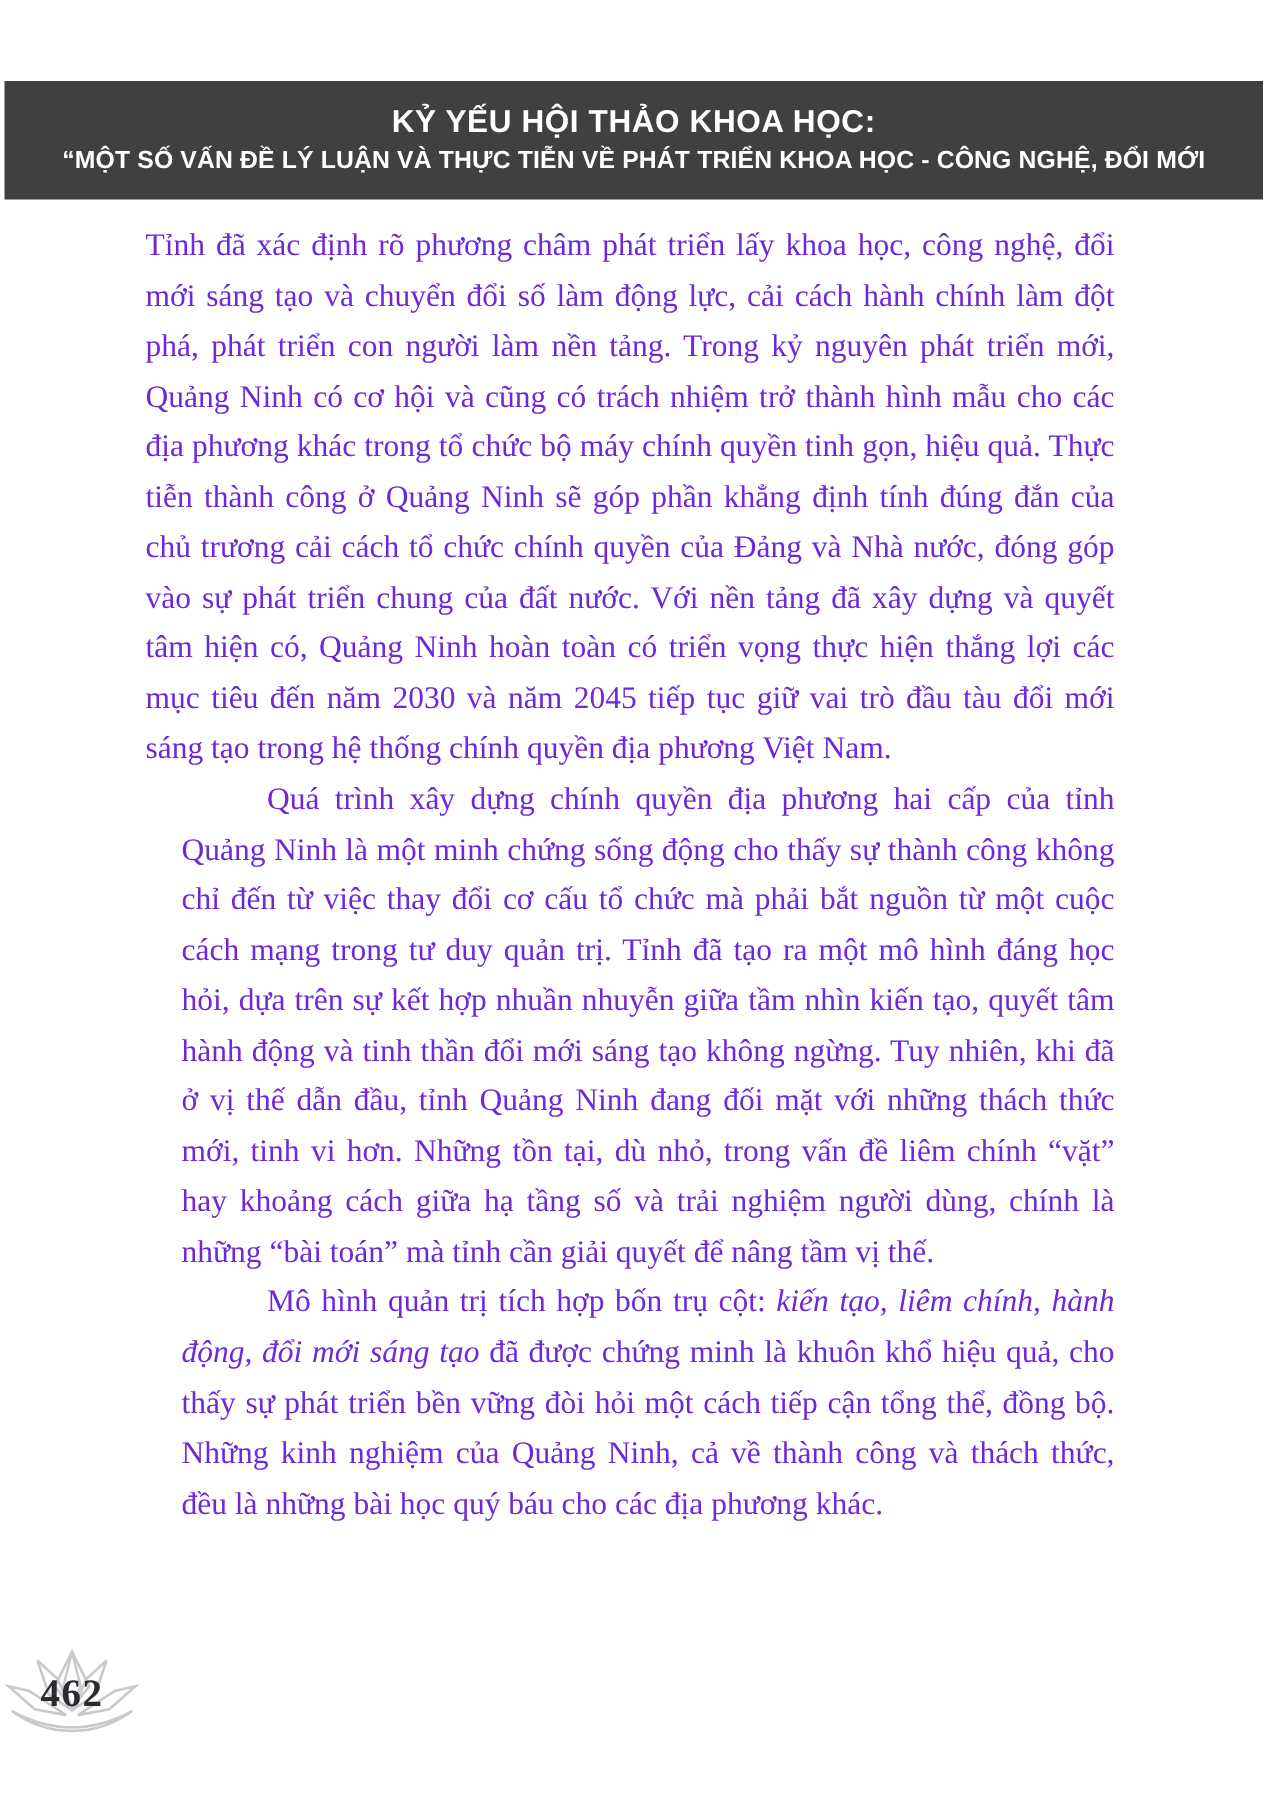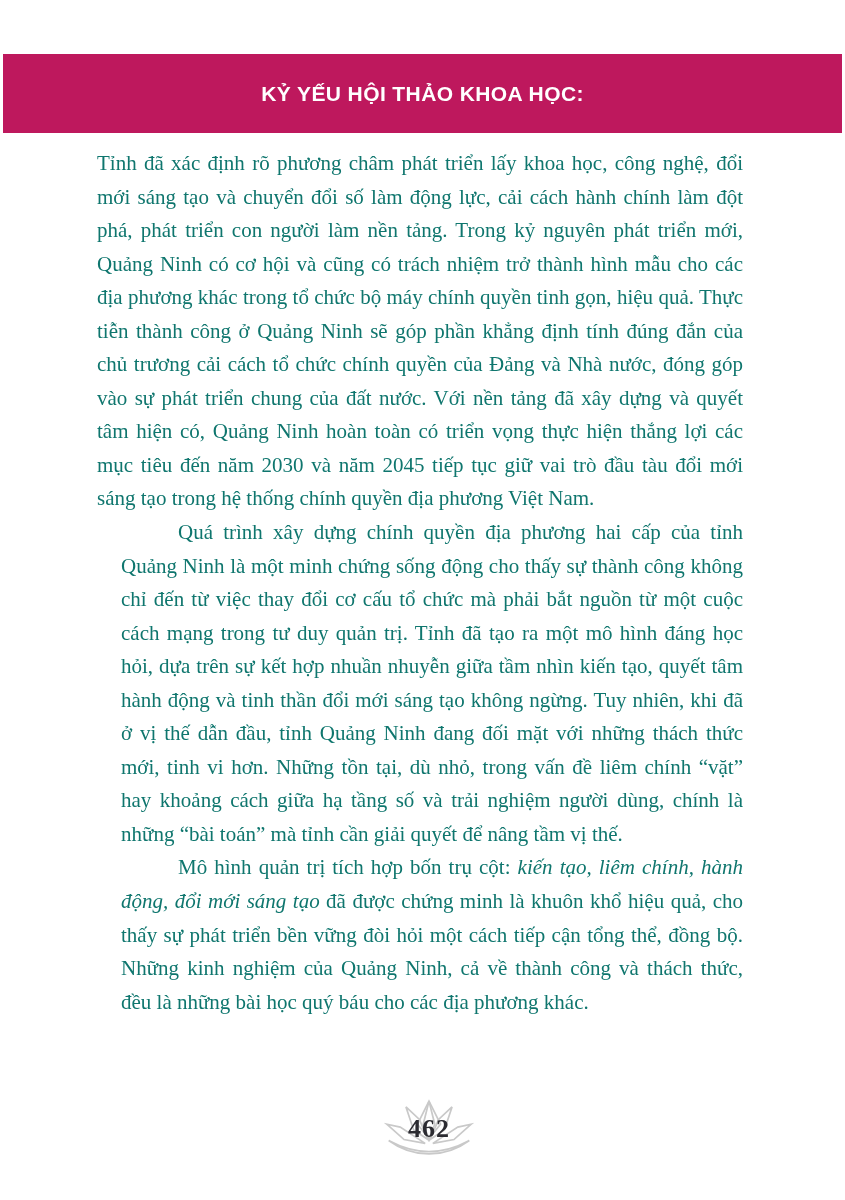--- a/index.html
+++ b/index.html
@@ -10,21 +10,21 @@
     background: #ffffff;
     overflow: hidden;
     font-family: "Liberation Serif", serif;
   }
   .header-band {
     position: absolute;
     left: 3px;
     right: 3px;
     top: 54px;
     height: 79px;
-    background: #be185d;
+    background: #404040;
     color: #ffffff;
     display: flex;
     flex-direction: column;
     align-items: center;
     justify-content: center;
     text-align: center;
     font-family: "Liberation Sans", sans-serif;
     font-weight: 700;
   }
   .header-line1 {
@@ -37,34 +37,33 @@
     line-height: 25px;
     letter-spacing: 0.1px;
   }
   .body-text {
     position: absolute;
     left: 97px;
     top: 147px;
     width: 646px;
     font-size: 21px;
     line-height: 33.55px;
-    color: #0f766e;
+    color: #6d28d9;
     text-align: justify;
   }
   .body-text p { margin: 0; }
   .body-text p.indent { text-indent: 57px; margin-left: 24px; }
   .run-italic { font-style: italic; }
   .footer {
     position: absolute;
-    left: 13px;
+    left: 0;
     right: 0;
     top: 1098px;
     height: 70px;
     display: flex;
-    justify-content: center;
     align-items: flex-start;
   }
   .lotus-wrap {
     position: relative;
     width: 96px;
     height: 62px;
   }
   .lotus-wrap svg {
     position: absolute;
     left: 0;
@@ -83,20 +82,21 @@
     color: #2b2b31;
   }
 </style>
 </head>
 <body>
 
 <div class="page">
 
   <div class="header-band">
     <div class="header-line1">KỶ YẾU HỘI THẢO KHOA HỌC:</div>
+    <div class="header-line2">“MỘT SỐ VẤN ĐỀ LÝ LUẬN VÀ THỰC TIỄN VỀ PHÁT TRIỂN KHOA HỌC - CÔNG NGHỆ, ĐỔI MỚI</div>
   </div>
 
   <div class="body-text">
     <p><span>Tỉnh đã xác định rõ phương châm phát triển lấy khoa học, công nghệ, đổi mới sáng tạo và chuyển đổi số làm động lực, cải cách hành chính làm đột phá, phát triển con người làm nền tảng. Trong kỷ nguyên phát triển mới, Quảng Ninh có cơ hội và cũng có trách nhiệm trở thành hình mẫu cho các địa phương khác trong tổ chức bộ máy chính quyền tinh gọn, hiệu quả. Thực tiễn thành công ở Quảng Ninh sẽ góp phần khẳng định tính đúng đắn của chủ trương cải cách tổ chức chính quyền của Đảng và Nhà nước, đóng góp vào sự phát triển chung của đất nước. Với nền tảng đã xây dựng và quyết tâm hiện có, Quảng Ninh hoàn toàn có triển vọng thực hiện thắng lợi các mục tiêu đến năm 2030 và năm 2045 tiếp tục giữ vai trò đầu tàu đổi mới sáng tạo trong hệ thống chính quyền địa phương Việt Nam.</span></p>
     <p class="indent"><span>Quá trình xây dựng chính quyền địa phương hai cấp của tỉnh Quảng Ninh là một minh chứng sống động cho thấy sự thành công không chỉ đến từ việc thay đổi cơ cấu tổ chức mà phải bắt nguồn từ một cuộc cách mạng trong tư duy quản trị. Tỉnh đã tạo ra một mô hình đáng học hỏi, dựa trên sự kết hợp nhuần nhuyễn giữa tầm nhìn kiến tạo, quyết tâm hành động và tinh thần đổi mới sáng tạo không ngừng. Tuy nhiên, khi đã ở vị thế dẫn đầu, tỉnh Quảng Ninh đang đối mặt với những thách thức mới, tinh vi hơn. Những tồn tại, dù nhỏ, trong vấn đề liêm chính “vặt” hay khoảng cách giữa hạ tầng số và trải nghiệm người dùng, chính là những “bài toán” mà tỉnh cần giải quyết để nâng tầm vị thế.</span></p>
     <p class="indent"><span>Mô hình quản trị tích hợp bốn trụ cột: </span><span class="run-italic">kiến tạo, liêm chính, hành động, đổi mới sáng tạo</span><span> đã được chứng minh là khuôn khổ hiệu quả, cho thấy sự phát triển bền vững đòi hỏi một cách tiếp cận tổng thể, đồng bộ. Những kinh nghiệm của Quảng Ninh, cả về thành công và thách thức, đều là những bài học quý báu cho các địa phương khác.</span></p>
   </div>
 
   <div class="footer">
     <div class="lotus-wrap">

